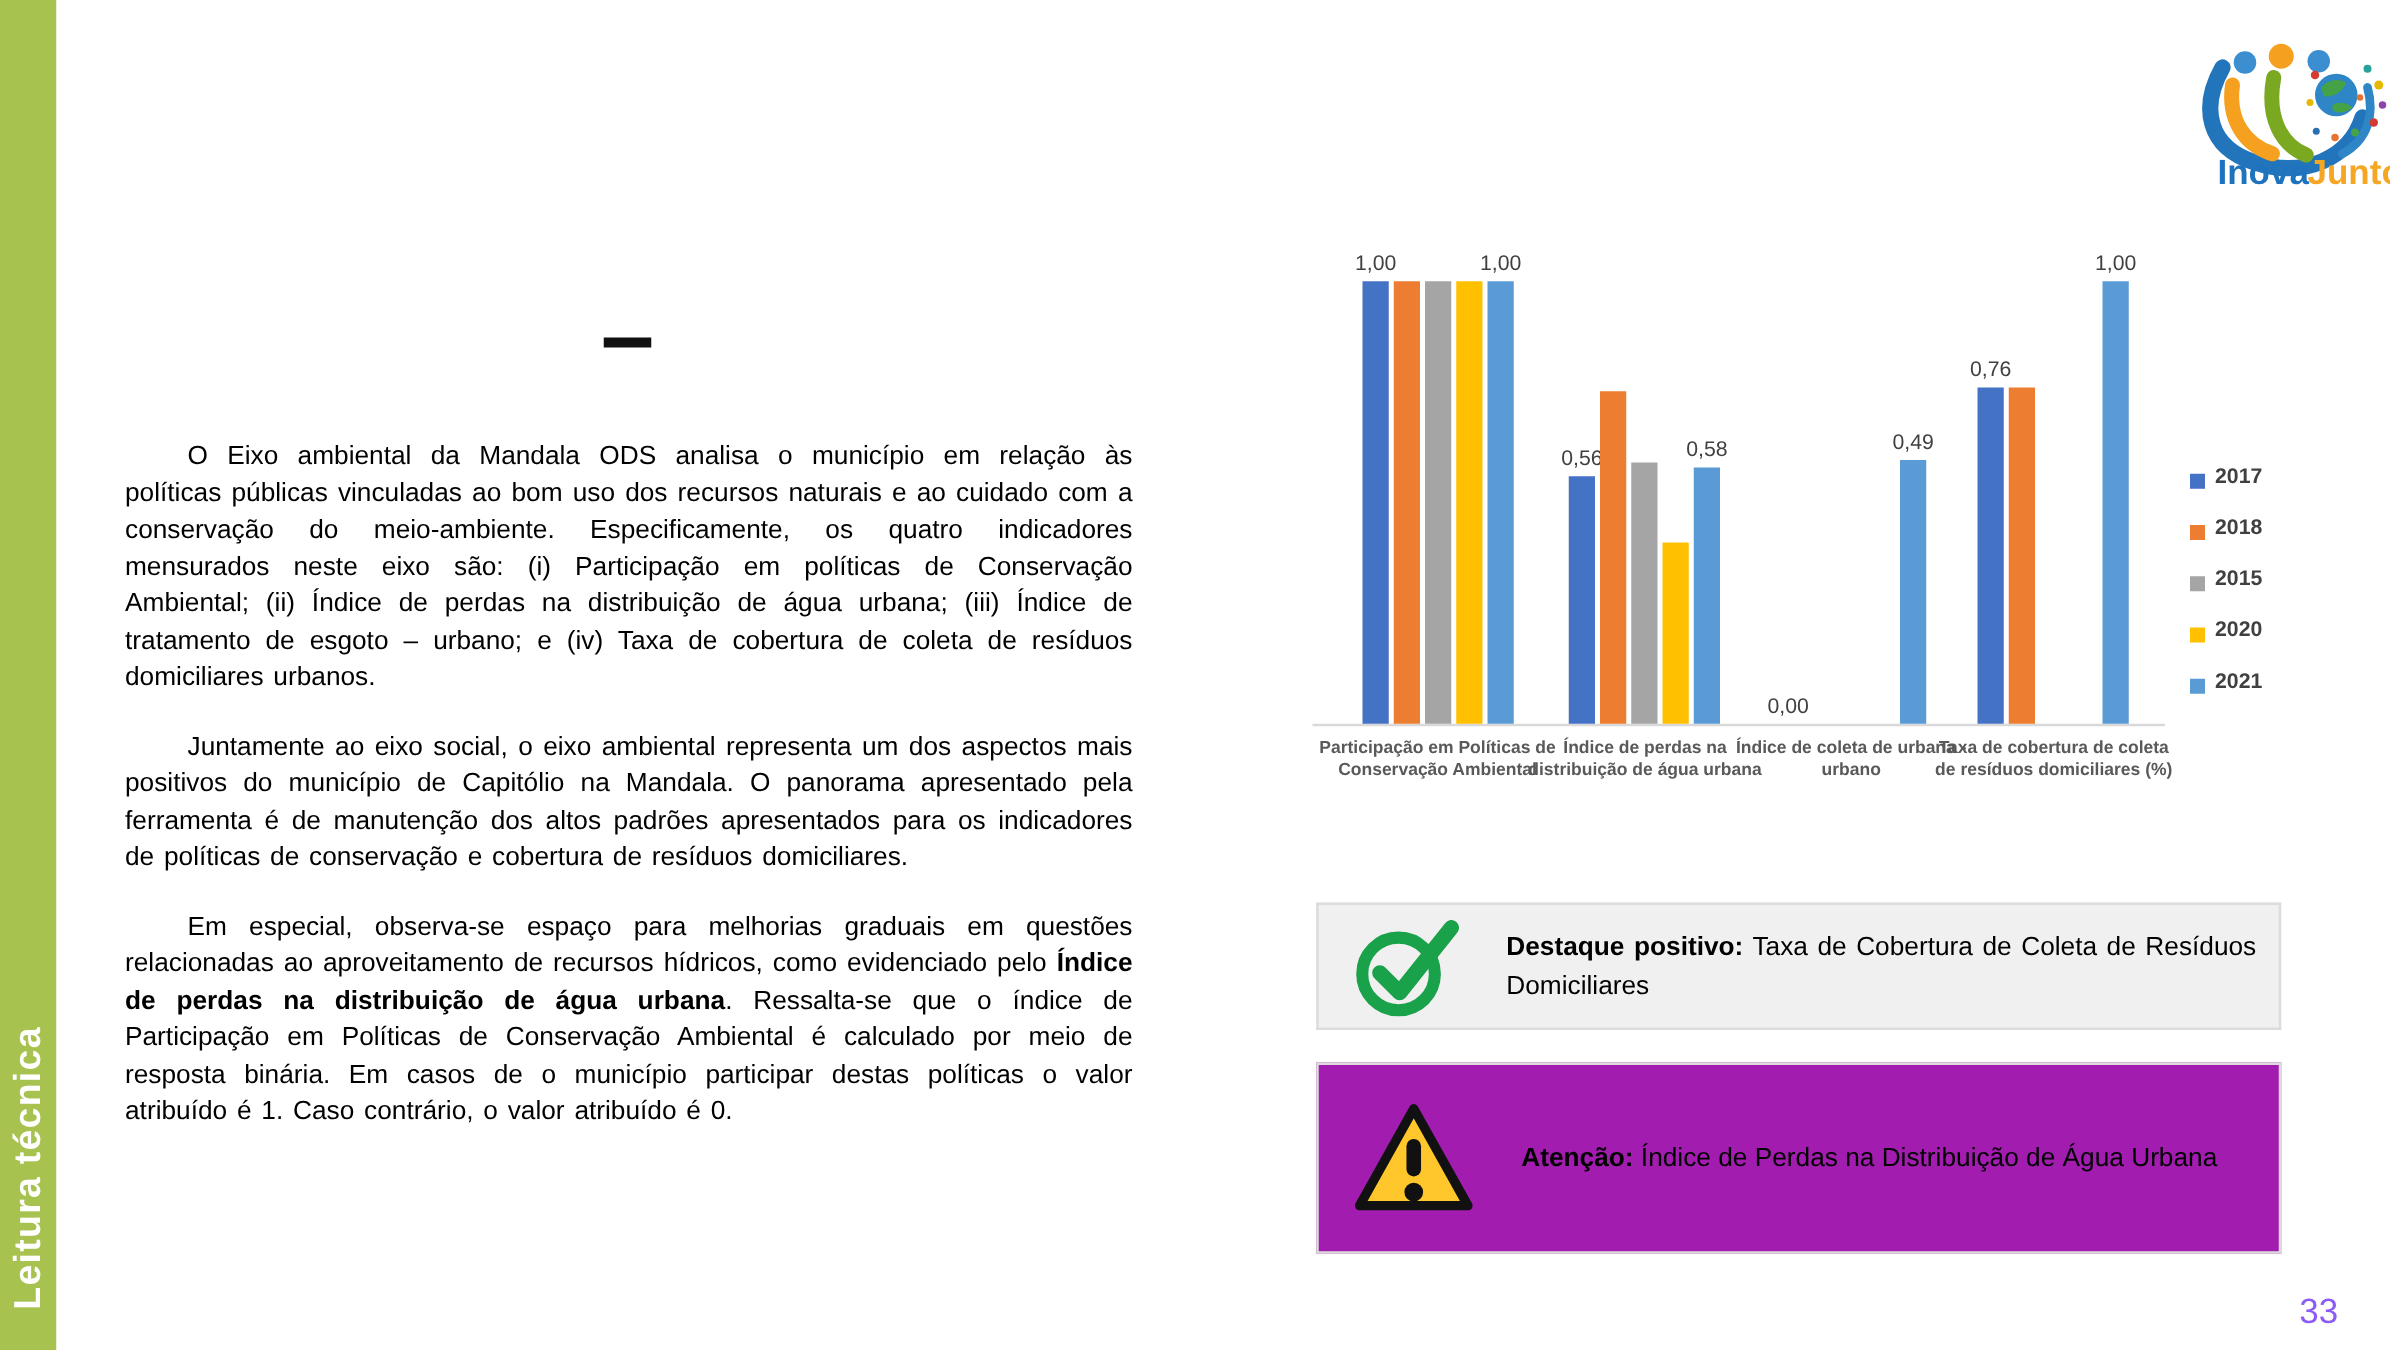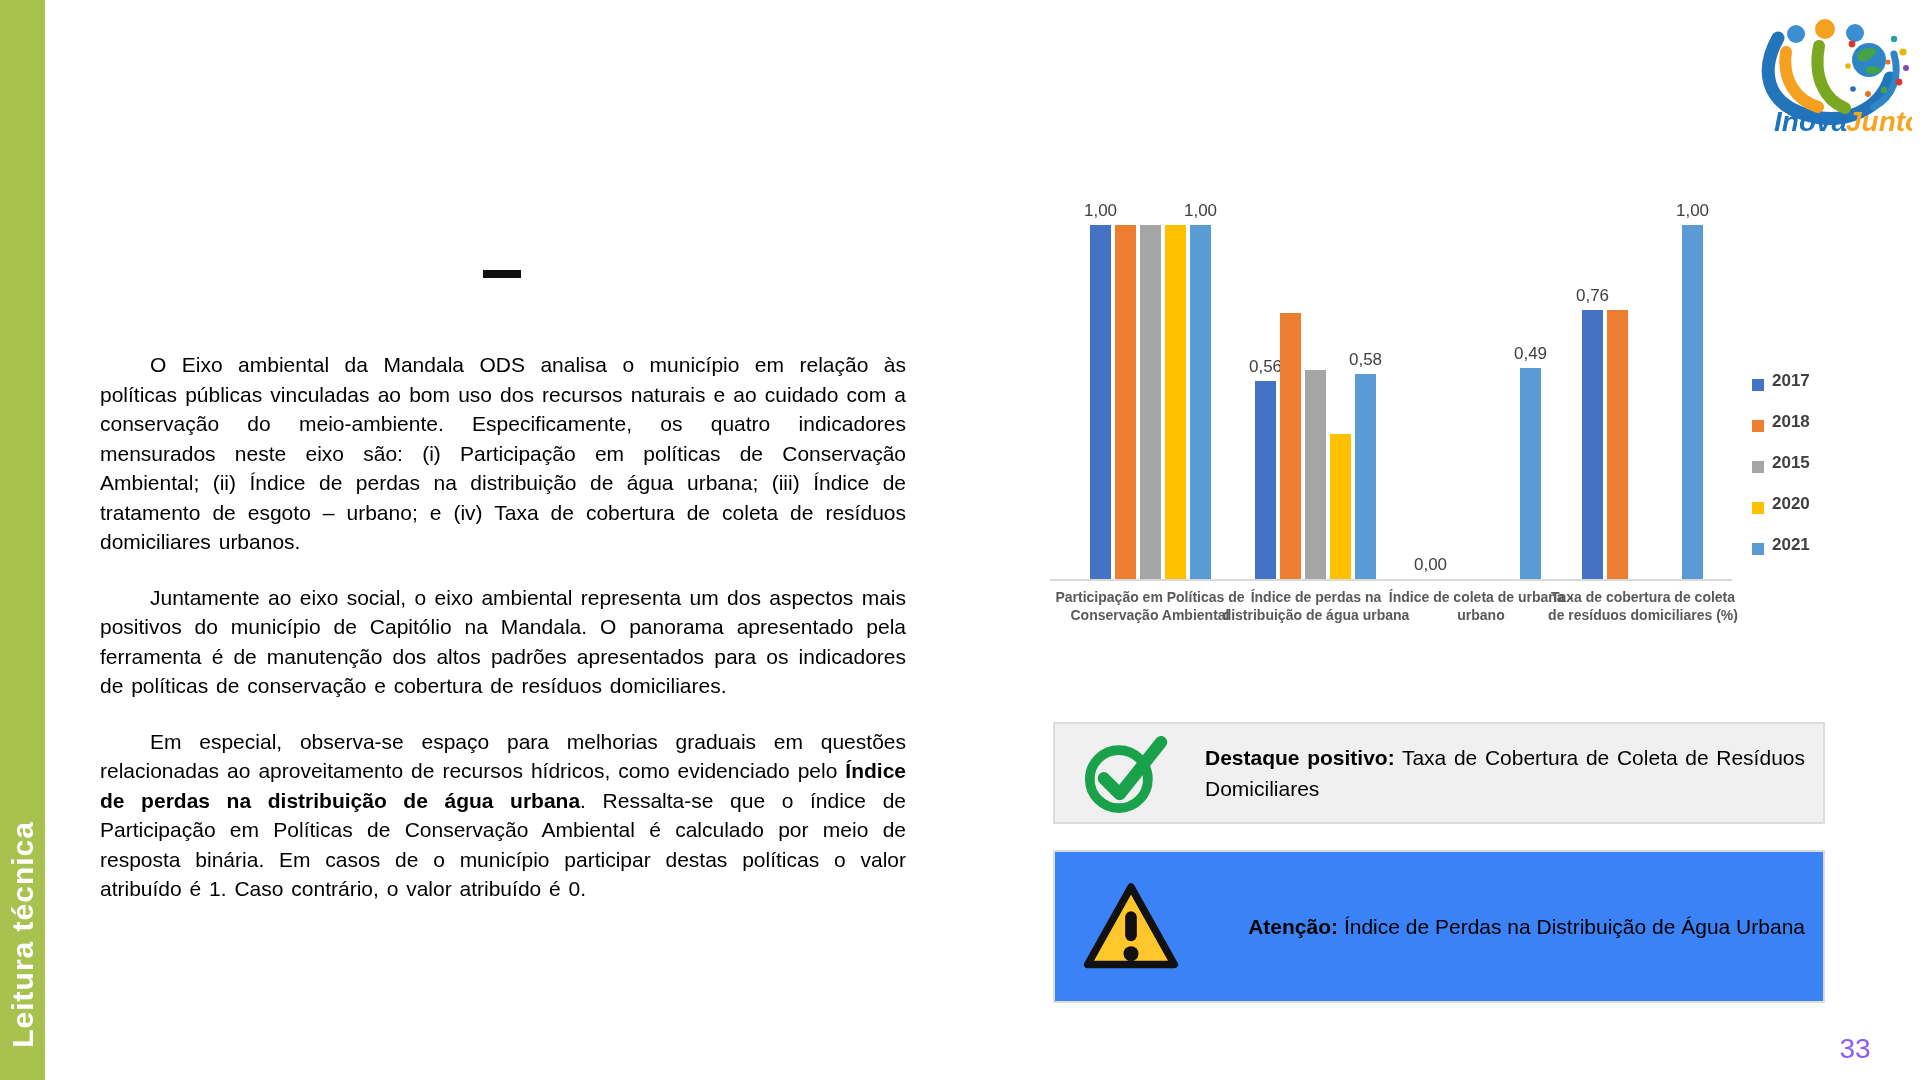--- a/index.html
+++ b/index.html
@@ -29,30 +29,30 @@
        font-size:17px;color:#404040;white-space:nowrap;}
   .cat-label{position:absolute;top:388px;width:190px;text-align:center;
        font-size:14px;font-weight:bold;color:#595959;line-height:1.32;}
   #legend{position:absolute;left:712px;top:171px;}
   .legend-item{display:flex;align-items:flex-end;gap:8px;margin-bottom:21px;}
   .legend-swatch{display:inline-block;width:12px;height:12px;}
   .legend-text{font-size:17px;font-weight:bold;color:#404040;}
 
   
   .callout{position:absolute;left:1053px;width:772px;box-sizing:border-box;
-       background:#f0f0f0;border:2px solid #dcdcdc;display:flex;align-items:center;justify-content:space-between;}
+       background:#f0f0f0;border:2px solid #dcdcdc;display:flex;align-items:center;}
   #callout-positive{top:722px;height:102px;}
   #callout-warning{top:850px;height:153px;}
   .callout .icon-wrap{flex:0 0 auto;margin-left:26px;display:flex;align-items:center;}
   .callout .ctext{margin-left:36px;margin-right:18px;font-size:21px;line-height:31px;
        text-align:justify;color:#000;}
   .callout .ctext b{font-weight:bold;}
 
   
-  #logo{position:absolute;left:1756px;top:6px;width:156px;height:134px;font-style:italic;}
+  #logo{position:absolute;left:1756px;top:22px;width:156px;height:134px;}
 
   
   #pagenum{position:absolute;left:1820px;top:1033px;width:70px;text-align:center;
        font-size:28px;color:#8b5cf6;}
 </style>
 </head>
 <body>
 
 <div id="page">
 
@@ -145,21 +145,21 @@
   <div id="callout-positive" class="callout" style="background: rgb(240, 240, 240); border-color: rgb(220, 220, 220);">
     <div class="icon-wrap">
       <svg width="88" height="88" viewBox="0 0 100 100">
         <circle cx="43" cy="57" r="33" fill="none" stroke-width="11" stroke="#19a24a"></circle>
         <path d="M26 56 L44 74 L91 15" fill="none" stroke-width="14" stroke-linecap="round" stroke-linejoin="round" stroke="#19a24a"></path>
       </svg>
     </div>
     <div class="ctext"><b>Destaque positivo:</b><span> Taxa de Cobertura de Coleta de Resíduos Domiciliares</span></div>
   </div>
 
-  <div id="callout-warning" class="callout" style="background: #3b82f6; border-color: rgb(220, 220, 220);">
+  <div id="callout-warning" class="callout" style="background: #a21caf; border-color: rgb(220, 220, 220);">
     <div class="icon-wrap">
       <svg width="100" height="92" viewBox="0 0 120 110">
         <path d="M60 7 L112 100 L8 100 Z" stroke="#111" stroke-width="9" stroke-linejoin="round" fill="#ffc72c"></path>
         <rect x="53" y="36" width="14" height="36" rx="7" fill="#111"></rect>
         <circle cx="60" cy="87" r="9" fill="#111"></circle>
       </svg>
     </div>
     <div class="ctext"><b>Atenção:</b><span> Índice de Perdas na Distribuição de Água Urbana</span></div>
   </div>
 

